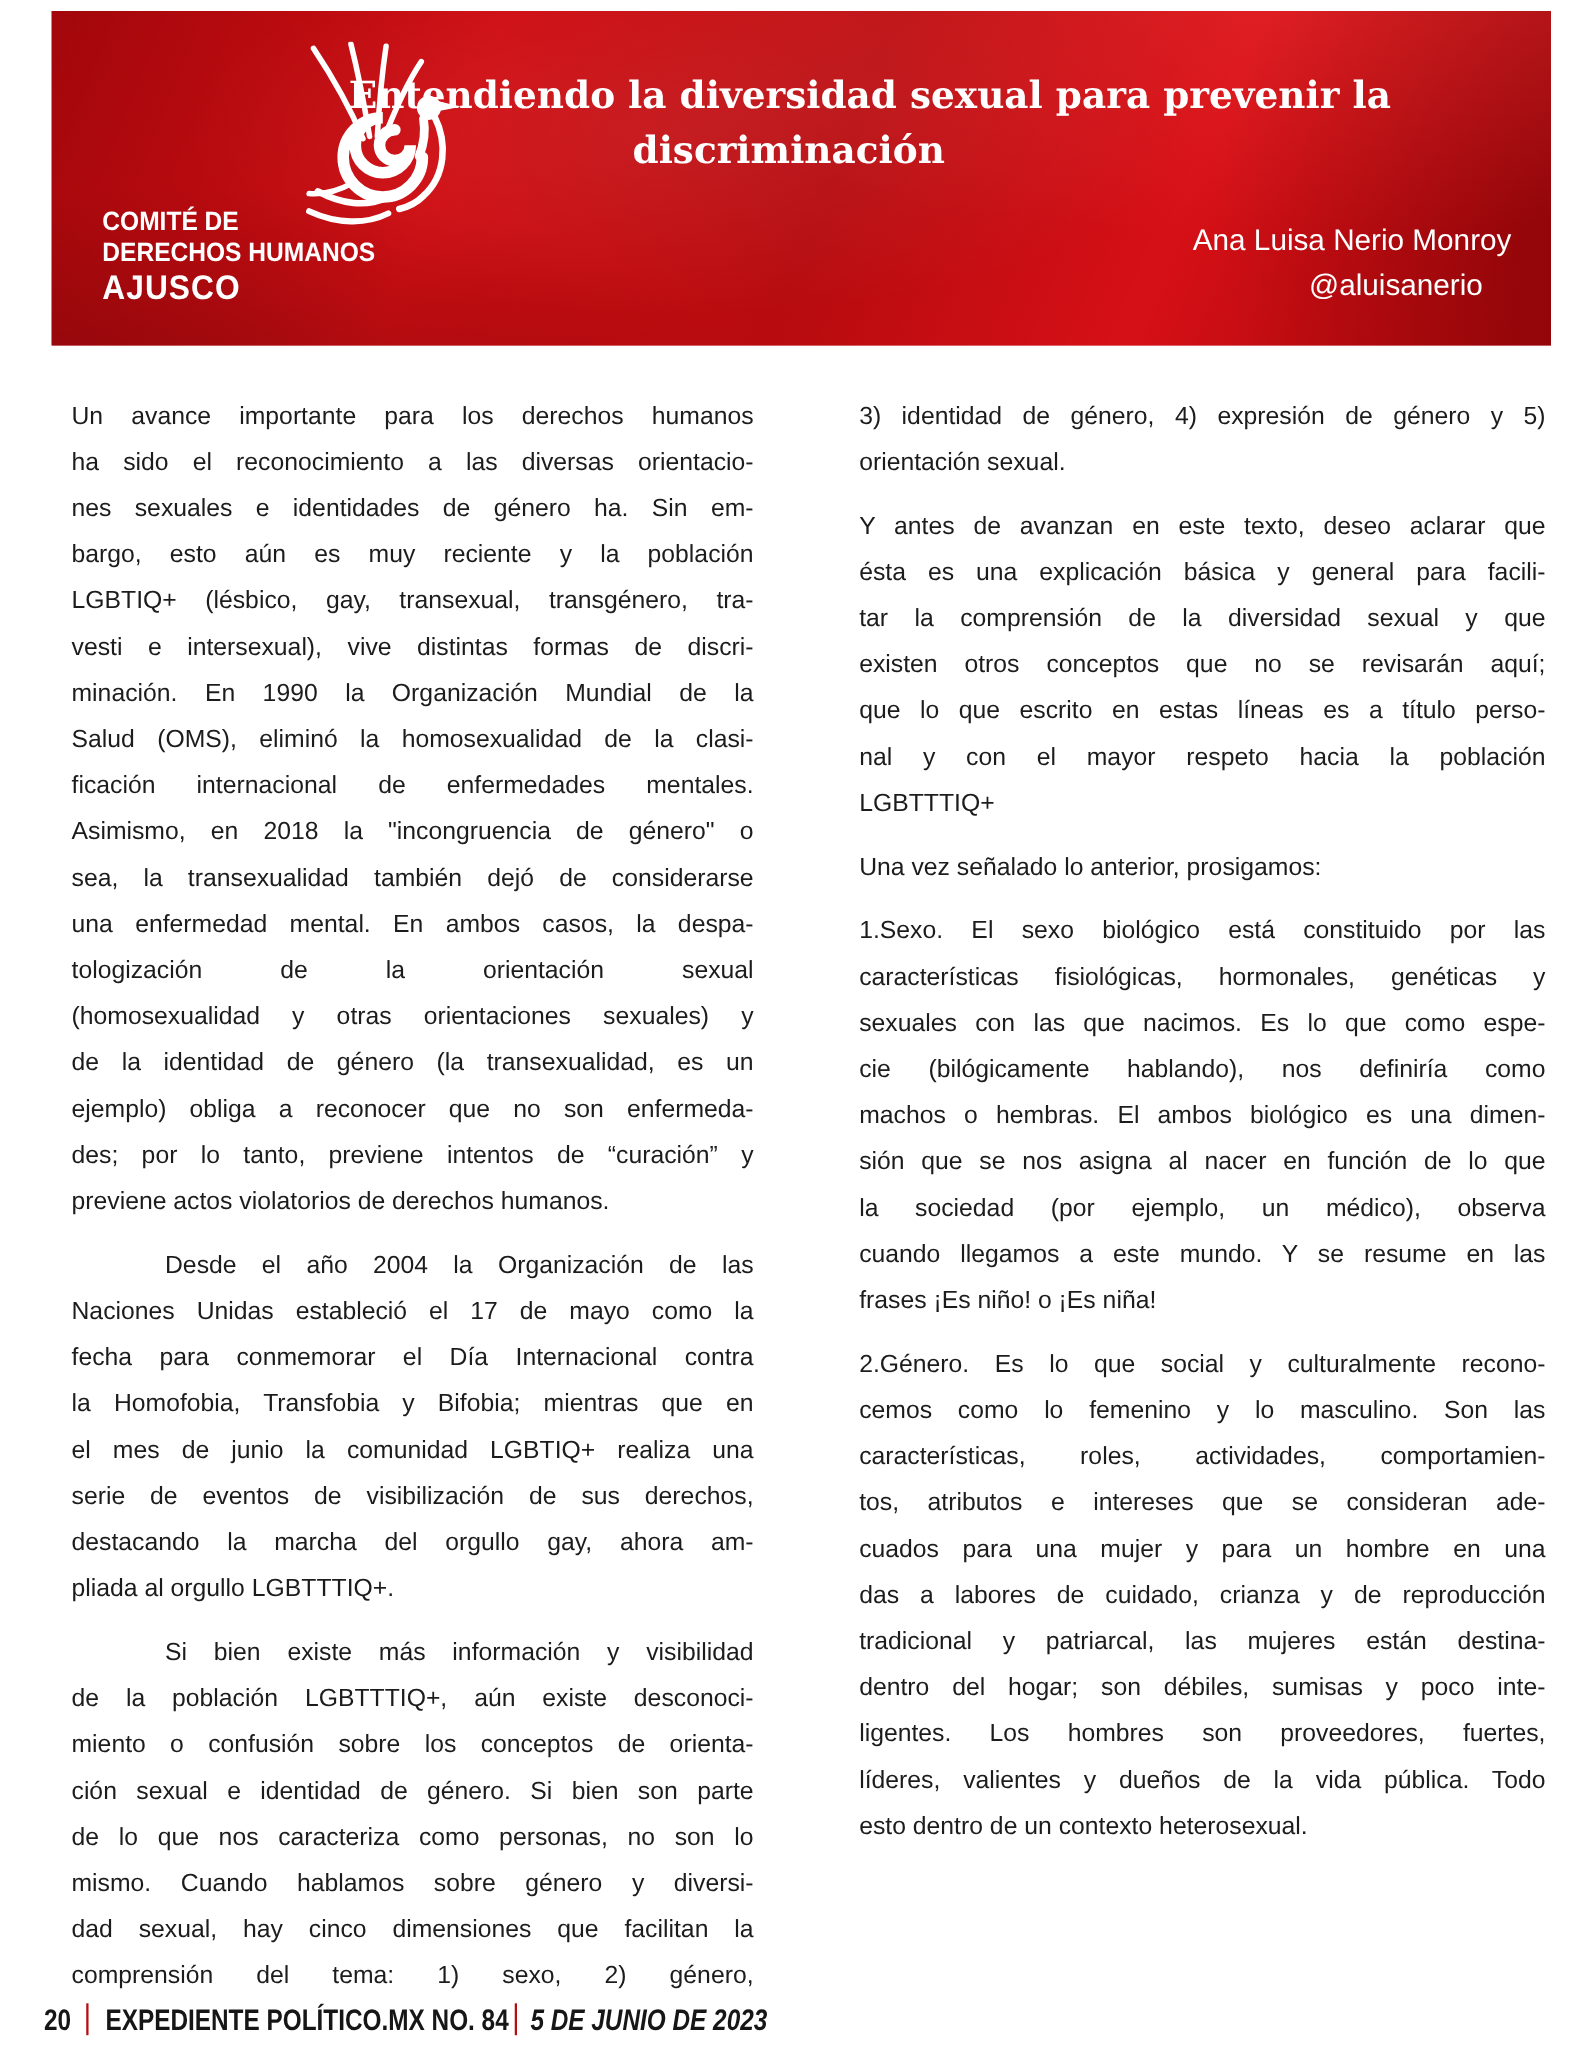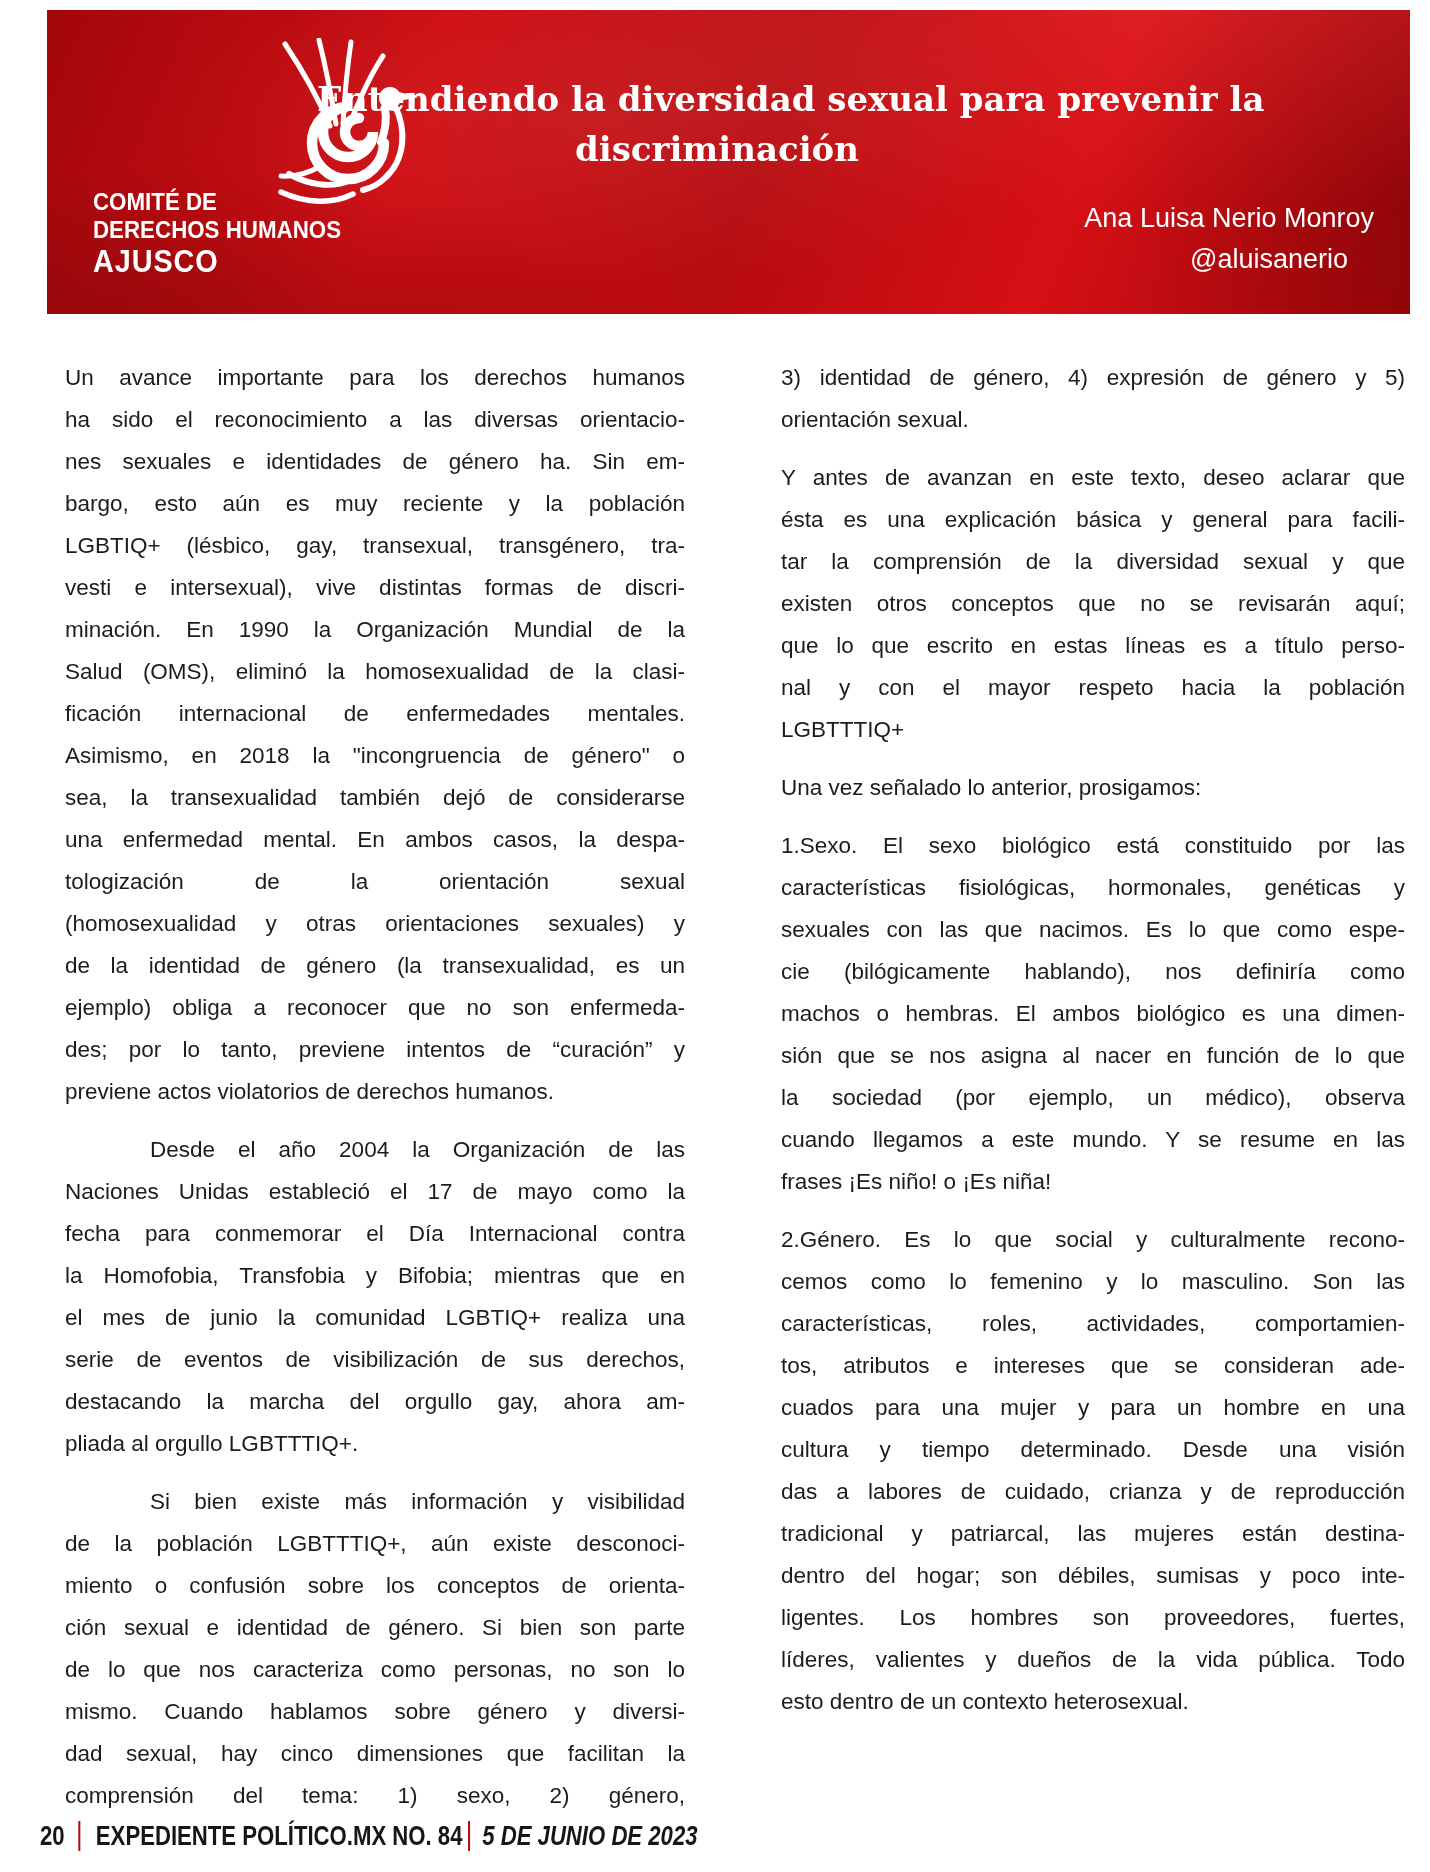--- a/index.html
+++ b/index.html
@@ -9,21 +9,21 @@
   
   .banner{position:absolute;left:47px;top:10px;width:1363px;height:304px;
     background-color:#bf0c10;
     background-image:
       radial-gradient(ellipse 1300px 520px at 82% -25%, rgba(255,80,80,0.30), transparent 55%),
       radial-gradient(ellipse 900px 420px at 10% 135%, rgba(40,0,0,0.35), transparent 60%),
       radial-gradient(ellipse 700px 260px at 42% 36%, rgba(255,255,255,0.07), transparent 65%),
       radial-gradient(ellipse 500px 600px at 100% 60%, rgba(90,0,0,0.25), transparent 60%),
       linear-gradient(112deg,#a2070b 0%,#cf0e13 28%,#b60b0f 52%,#d61016 74%,#9d060a 100%);
   }
-  .title{position:absolute;left:270px;top:64px;width:800px;margin:0;text-align:center;
+  .title{position:absolute;left:270px;top:52px;width:800px;margin:0;text-align:center;
     font-family:"DejaVu Serif","Liberation Serif",serif;font-weight:700;
     font-size:34px;line-height:50px;color:#ffffff;}
   .title div{white-space:nowrap;}
   .author{position:absolute;right:36px;top:188px;text-align:right;color:#ffffff;
     font-size:27px;line-height:41px;}
   .author .handle{margin-right:26px;}
 
   .logo{position:absolute;left:38px;top:0;width:380px;height:300px;color:#ffffff;}
   .logo svg{position:absolute;left:150px;top:28px;}
   .logo-text{position:absolute;left:8px;top:178px;font-weight:bold;line-height:28px;
@@ -162,21 +162,20 @@
           <div class="line">la sociedad (por ejemplo, un médico), observa</div>
           <div class="line">cuando llegamos a este mundo. Y se resume en las</div>
           <div class="line last">frases ¡Es niño! o ¡Es niña!</div>
         </div>
         <div class="para">
           <div class="line"><b>2.Género.</b> Es lo que social y culturalmente recono-</div>
           <div class="line">cemos como lo femenino y lo masculino. Son las</div>
           <div class="line">características, roles, actividades, comportamien-</div>
           <div class="line">tos, atributos e intereses que se consideran ade-</div>
           <div class="line">cuados para una mujer y para un hombre en una</div>
-          <div class="line">cultura y tiempo determinado. Desde una visión</div>
           <div class="line">das a labores de cuidado, crianza y de reproducción</div>
           <div class="line">tradicional y patriarcal, las mujeres están destina-</div>
           <div class="line">dentro del hogar; son débiles, sumisas y poco inte-</div>
           <div class="line">ligentes. Los hombres son proveedores, fuertes,</div>
           <div class="line">líderes, valientes y dueños de la vida pública. Todo</div>
           <div class="line last">esto dentro de un contexto heterosexual.</div>
         </div>
       </section>
   </main>
 

